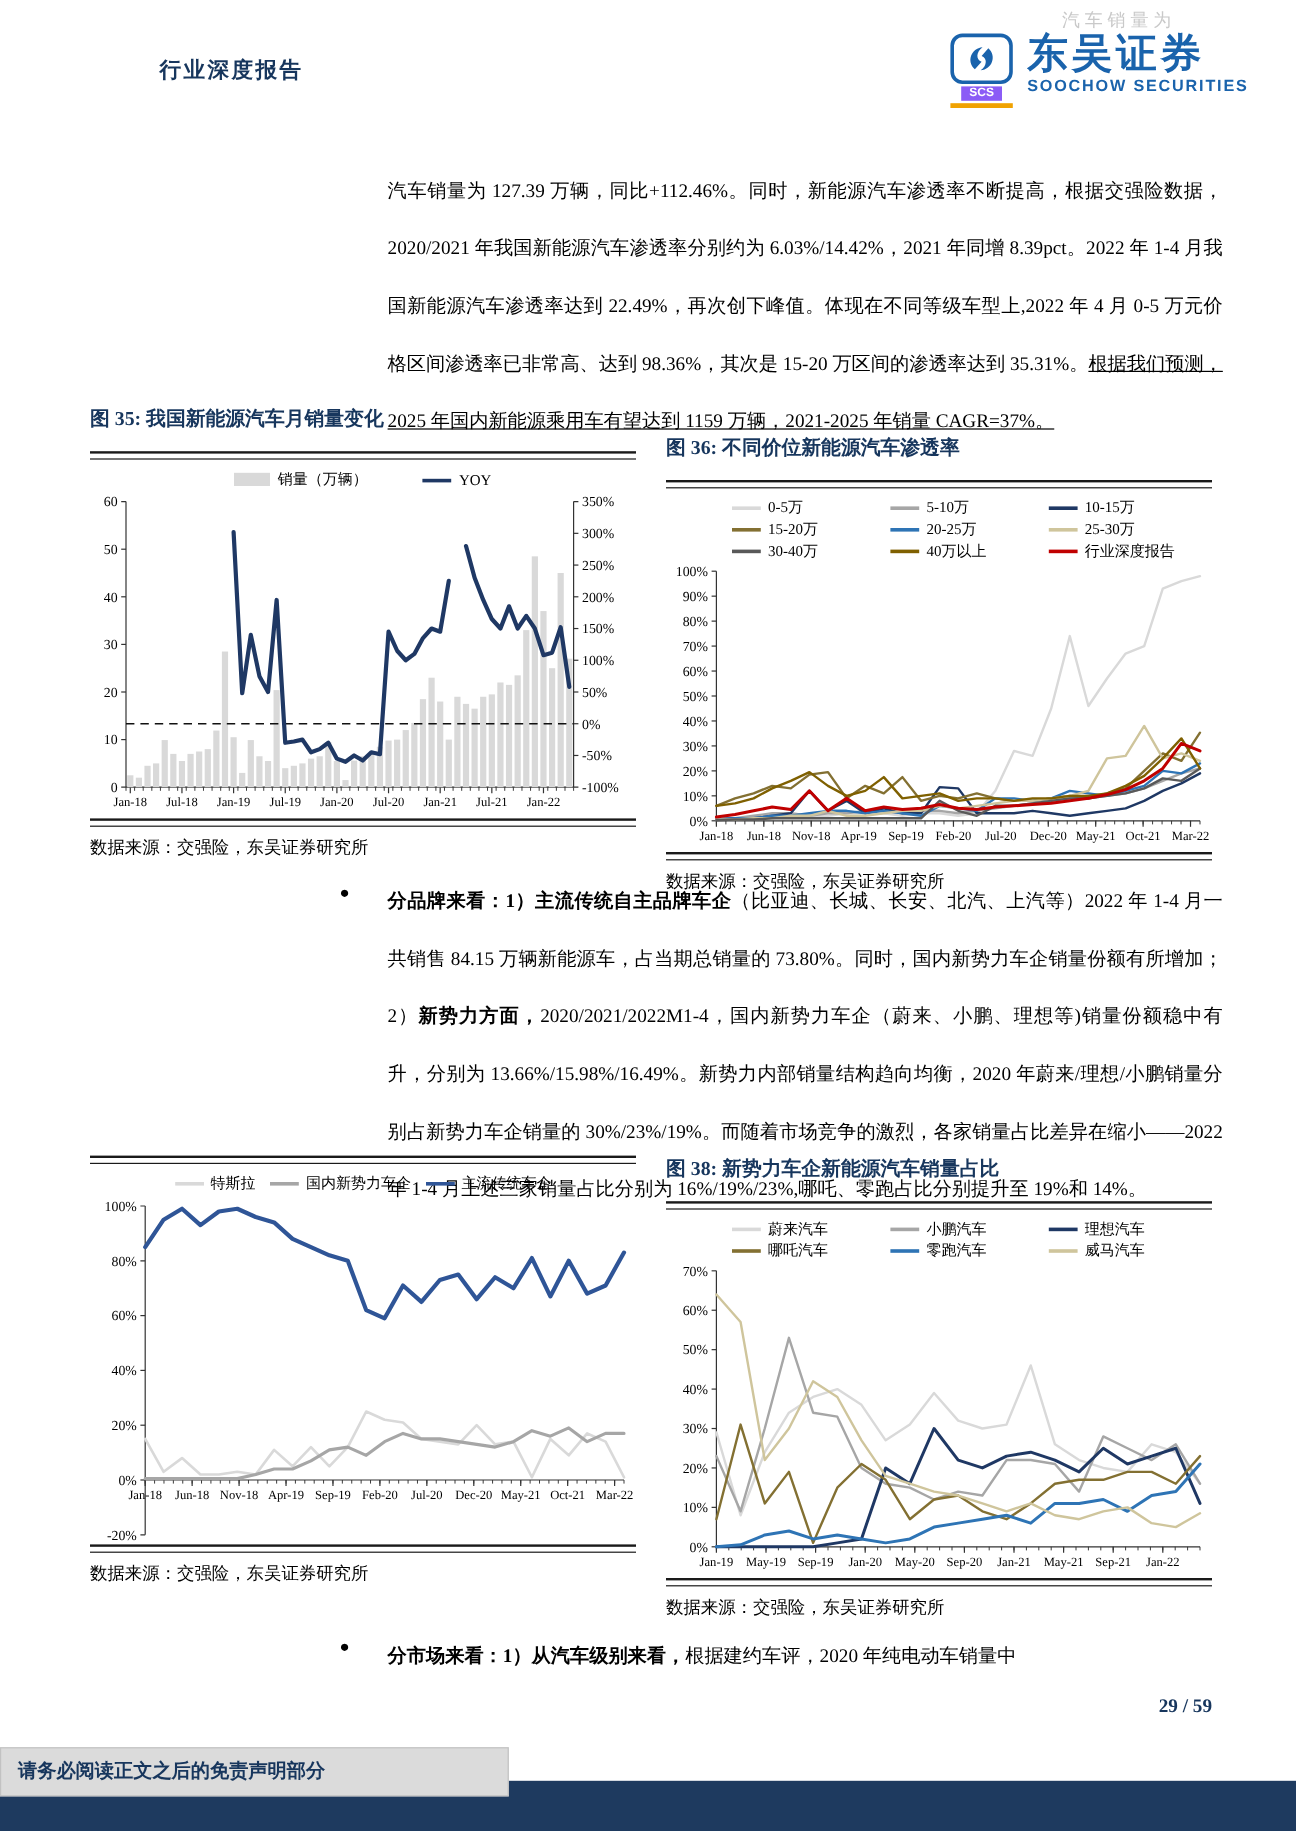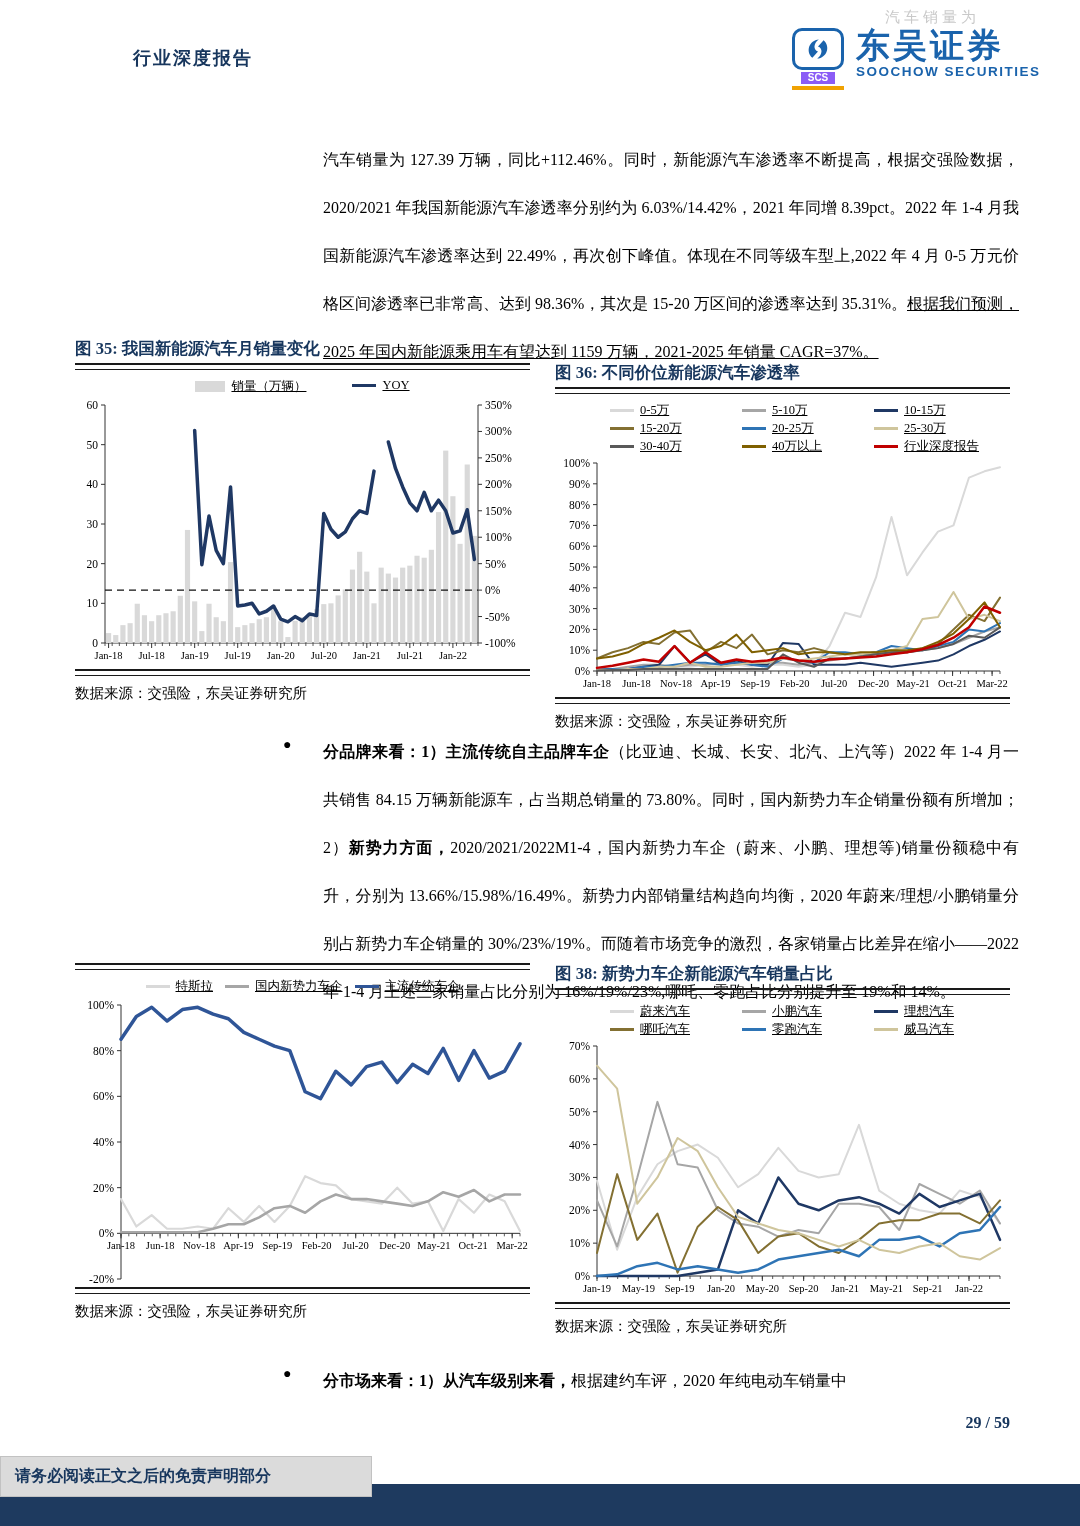--- a/index.html
+++ b/index.html
@@ -13,36 +13,36 @@
   .swirl-box{width:52px;height:42px;border:3px solid #1A63AC;border-radius:10px;display:flex;align-items:center;justify-content:center;box-sizing:border-box;}
   .scs{width:34px;margin-top:2px;background:#8b5cf6;color:#fff;font-size:10px;font-weight:bold;text-align:center;line-height:12px;font-family:"Liberation Sans",sans-serif;}
   .orange-bar{width:52px;height:4px;background:#F0A202;margin-top:2px;}
   .brand-cn{font-size:34px;line-height:36px;font-weight:bold;color:#1A63AC;letter-spacing:3px;}
   .brand-en{font-size:13.5px;color:#1A63AC;letter-spacing:1.5px;font-family:"Liberation Sans",sans-serif;font-weight:bold;}
   
   .para{position:absolute;left:323px;width:696px;font-size:16px;line-height:48px;text-align:justify;}
   .bullet{position:absolute;left:283px;font-size:14px;}
   
   .figure{position:absolute;width:455px;}
-  .fig-title{font-size:16.5px;font-weight:bold;color:#17365D;padding-bottom:3px;}
+  .fig-title{font-size:16.5px;font-weight:bold;color:#17365D;padding-bottom:16px;}
   .dbl{height:4px;border-top:2px solid #1a1a1a;border-bottom:1px solid #1a1a1a;}
   .fig-source{font-size:14.5px;padding-top:8px;color:#000;}
-  .legend{display:flex;justify-content:center;align-items:flex-start;margin:8px 0 0 0;text-decoration:underline;}
+  .legend{display:flex;justify-content:center;align-items:flex-end;margin:8px 0 0 0;}
   .legend-row{gap:46px;}
   .legend-grid{flex-wrap:wrap;row-gap:1px;justify-content:flex-start;padding-left:55px;}
   .legend-grid .lg-item{flex:0 0 33%;box-sizing:border-box;}
   .lg-item{display:flex;align-items:center;gap:6px;font-size:12.5px;white-space:nowrap;}
   .lg-swatch{display:inline-block;}
   svg.chart{display:block;margin-top:2px;}
   svg text{font-family:"Liberation Serif",serif;fill:#000;}
   
   .page-num{position:absolute;right:70px;top:1414px;font-size:16px;font-weight:bold;color:#17365D;}
   .institute{position:absolute;right:70px;top:1450px;font-size:18px;font-weight:normal;color:#17365D;margin-top:40px;}
   .footer-bar{position:absolute;left:0;top:1484px;width:1080px;height:42px;background:#1E3A5F;}
-  .disclaimer-box{position:absolute;left:0;top:1456px;width:372px;height:41px;background:#DBDBDB;border:1px solid #c2c2c2;box-sizing:border-box;z-index:2;
+  .disclaimer-box{position:absolute;left:0;top:1456px;width:424px;height:41px;background:#DBDBDB;border:1px solid #c2c2c2;box-sizing:border-box;z-index:2;
                   display:flex;align-items:center;padding-left:14px;font-size:16px;font-weight:bold;color:#17365D;}
   .u{text-decoration:underline;}
   .b{font-weight:bold;}
 </style>
 </head>
 <body>
 
 <div id="page">
 
   <div class="watermark">汽车销量为</div>

